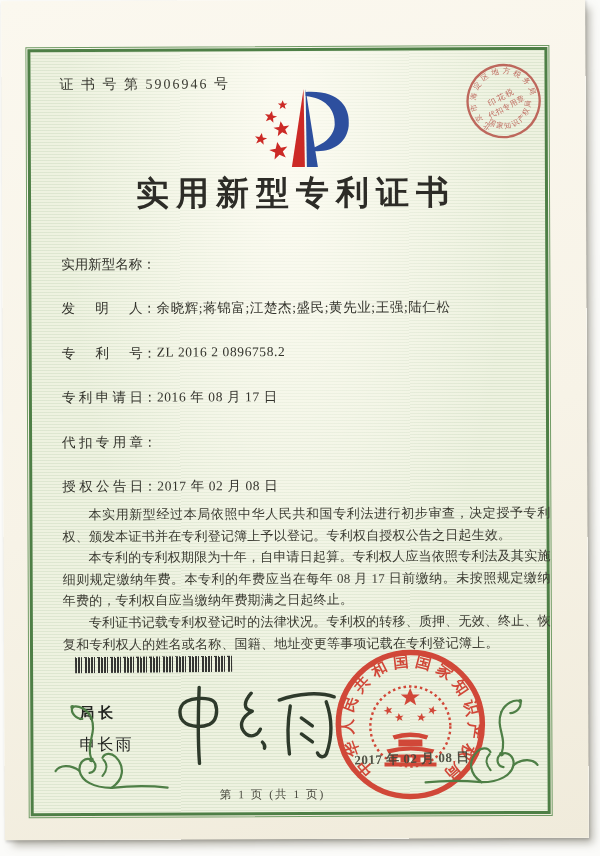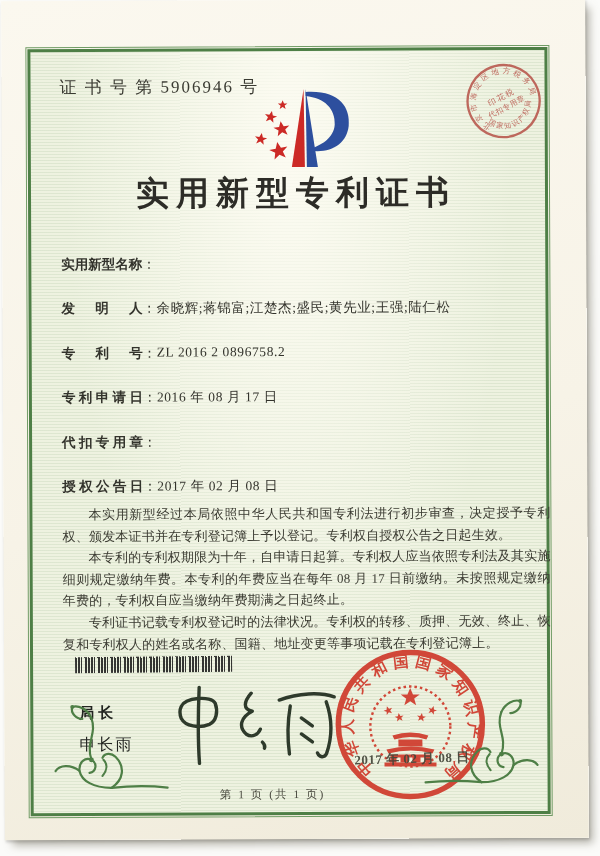--- a/index.html
+++ b/index.html
@@ -16,34 +16,34 @@
   
   .frame{position:absolute;left:24px;top:46px;width:522px;height:769px;
          border:1px solid #719c66;}
   .frame-inner{position:absolute;inset:1px;border:3px solid #4e7f46;
          background:
            radial-gradient(ellipse at 50% 12%,rgba(255,253,245,.85),rgba(255,253,245,0) 62%),
            repeating-linear-gradient(180deg,rgba(122,160,112,.14) 0 1px,rgba(255,255,255,0) 1px 3px),
            #eef2e0;}
   .content{position:absolute;inset:0;}
 
-  .cert-no{position:absolute;left:29px;top:24px;font-size:17px;letter-spacing:2px;
+  .cert-no{position:absolute;left:29px;top:24px;font-size:14px;letter-spacing:2px;
            color:#3a3a32;white-space:nowrap;font-family:Liberation Serif, serif;}
 
   .logo{position:absolute;left:208px;top:34px;width:128px;height:94px;}
 
   .title{position:absolute;left:0;right:0;top:120px;text-align:center;
          transform:translateX(8px);font-size:33px;font-weight:700;color:#2d2c27;
          letter-spacing:7px;white-space:nowrap;}
 
   .fields{position:absolute;left:30px;top:204px;right:20px;}
   .field-row{height:44.4px;display:flex;align-items:flex-start;
              font-size:13.5px;color:#33332c;}
   .field-label{display:inline-block;width:81px;text-align:justify;text-align-last:justify;
-               letter-spacing:0;font-weight:bold;}
+               letter-spacing:0;}
   .field-colon{display:inline-block;width:14px;}
   .field-value{letter-spacing:0.6px;white-space:nowrap;}
 
   .paras{position:absolute;left:30px;top:452px;width:488px;
          font-size:13px;line-height:21.6px;color:#3b3b32;text-align:justify;
          letter-spacing:0.2px;}
   .paras p{margin:0;text-indent:2em;}
 
   .barcode{position:absolute;left:42px;top:605px;width:157px;height:16px;opacity:.88;
            transform:rotate(-.3deg);

